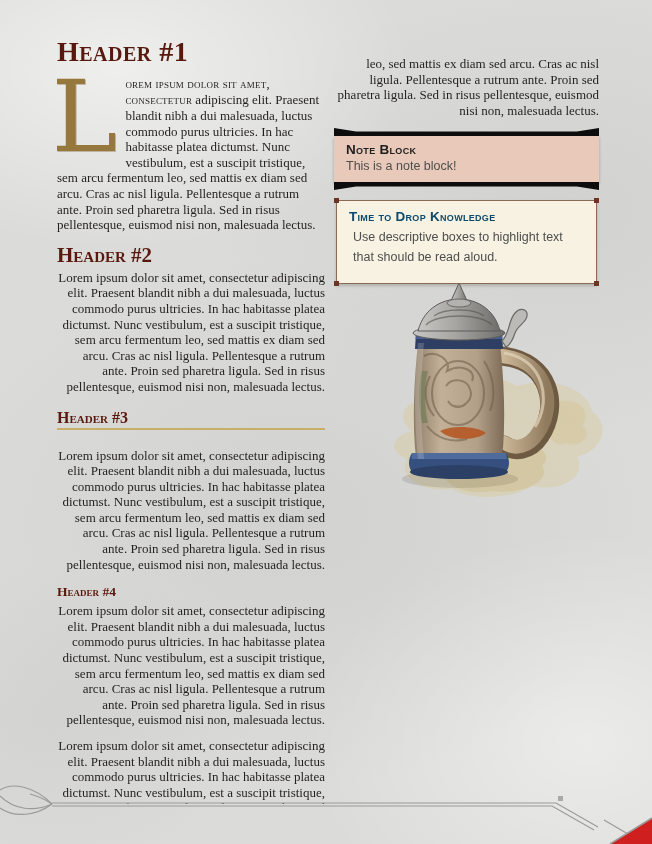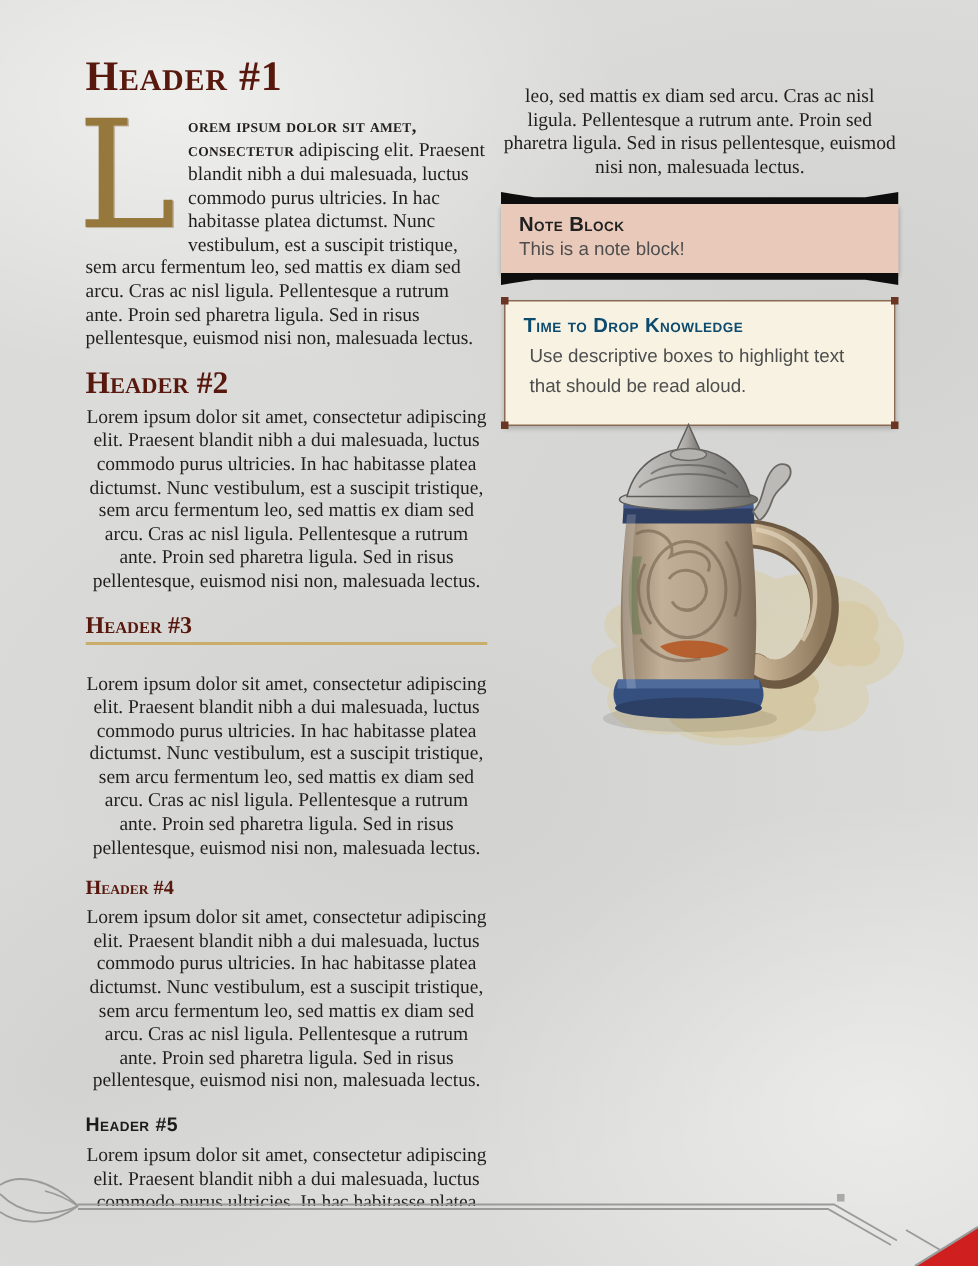--- a/index.html
+++ b/index.html
@@ -15,41 +15,41 @@
       radial-gradient(ellipse 400px 300px at 90% 88%, rgba(255,255,255,.45), rgba(255,255,255,0) 70%),
       radial-gradient(ellipse 300px 220px at 8% 85%, rgba(150,150,148,.12), rgba(150,150,148,0) 70%);
     font-family:"Liberation Serif", serif;
     color:#231f20;
   }
 
   .col{position:absolute;}
   .col-left{left:57px;top:34px;width:268px;height:770px;overflow:hidden;}
   .col-right{left:334px;top:56px;width:265px;}
 
-  p.body-text{margin:0 0 10px 0;font-size:13px;line-height:1.2;text-align:center;}
+  p.body-text{margin:0 0 10px 0;font-size:13px;line-height:1.2;text-align:right;}
 
   h1,h2,h3,h4{font-variant:small-caps;color:#58180d;font-weight:700;margin:0;}
   h1{font-size:28px;letter-spacing:.5px;margin:2px 0 8px 0;}
   h2{font-size:21px;margin:10px 0 2px 0;}
   h3{font-size:16px;margin:14px 0 18px 0;border-bottom:2px solid #c9ad6a;padding-bottom:1px;}
   h4{font-size:13.5px;margin:12px 0 3px 0;}
   h5{font-family:"Liberation Sans", sans-serif;font-variant:small-caps;font-size:13px;
      color:#1b1b1b;font-weight:700;margin:14px 0 5px 0;letter-spacing:.3px;}
 
   
   .dropcap-para{margin:0 0 10px 0;font-size:13px;line-height:1.2;}
   .dropcap{
     float:left;
     font-family:"DejaVu Serif", serif;
     font-size:100px;line-height:78px;
     color:#96783c;
     margin:2px 8px 0 -6px;
     text-shadow:1px 1px 0 rgba(120,90,40,.35);
   }
-  .lead-caps{font-variant:small-caps;font-weight:700;font-size:12.5px;letter-spacing:.2px;color:#231f20;}
+  .lead-caps{font-variant:small-caps;font-weight:400;font-size:12.5px;letter-spacing:.2px;color:#231f20;}
 
   
   .note{position:relative;margin:6px 0 10px 0;}
   .note-bar{display:block;width:100%;height:8px;}
   .note-inner{
     background:#e8c9ba;
     padding:6px 12px 9px 12px;
     box-shadow:0 2px 3px rgba(0,0,0,.25);
   }
   .note-title{
@@ -94,21 +94,20 @@
 
     <h2>Header #2</h2>
     <p class="body-text">Lorem ipsum dolor sit amet, consectetur adipiscing elit. Praesent blandit nibh a dui malesuada, luctus commodo purus ultricies. In hac habitasse platea dictumst. Nunc vestibulum, est a suscipit tristique, sem arcu fermentum leo, sed mattis ex diam sed arcu. Cras ac nisl ligula. Pellentesque a rutrum ante. Proin sed pharetra ligula. Sed in risus pellentesque, euismod nisi non, malesuada lectus.</p>
 
     <h3>Header #3</h3>
     <p class="body-text">Lorem ipsum dolor sit amet, consectetur adipiscing elit. Praesent blandit nibh a dui malesuada, luctus commodo purus ultricies. In hac habitasse platea dictumst. Nunc vestibulum, est a suscipit tristique, sem arcu fermentum leo, sed mattis ex diam sed arcu. Cras ac nisl ligula. Pellentesque a rutrum ante. Proin sed pharetra ligula. Sed in risus pellentesque, euismod nisi non, malesuada lectus.</p>
 
     <h4>Header #4</h4>
     <p class="body-text">Lorem ipsum dolor sit amet, consectetur adipiscing elit. Praesent blandit nibh a dui malesuada, luctus commodo purus ultricies. In hac habitasse platea dictumst. Nunc vestibulum, est a suscipit tristique, sem arcu fermentum leo, sed mattis ex diam sed arcu. Cras ac nisl ligula. Pellentesque a rutrum ante. Proin sed pharetra ligula. Sed in risus pellentesque, euismod nisi non, malesuada lectus.</p>
 
-    <h5>Header #5</h5>
     <p class="body-text">Lorem ipsum dolor sit amet, consectetur adipiscing elit. Praesent blandit nibh a dui malesuada, luctus commodo purus ultricies. In hac habitasse platea dictumst. Nunc vestibulum, est a suscipit tristique, sem arcu fermentum leo, sed mattis ex diam sed arcu. Cras ac nisl ligula. Pellentesque a rutrum ante. Proin sed pharetra ligula. Sed in risus pellentesque, euismod nisi non, malesuada lectus.</p>
 
   </div>
 
   <div class="col col-right">
     <p class="body-text">leo, sed mattis ex diam sed arcu. Cras ac nisl ligula. Pellentesque a rutrum ante. Proin sed pharetra ligula. Sed in risus pellentesque, euismod nisi non, malesuada lectus.</p>
 
     <div class="note">
       <svg class="note-bar" viewBox="0 0 264 9" preserveAspectRatio="none">
         <polygon points="0,0 22,4 242,4 264,0 264,9 0,9" fill="#0d0d0d"></polygon>

